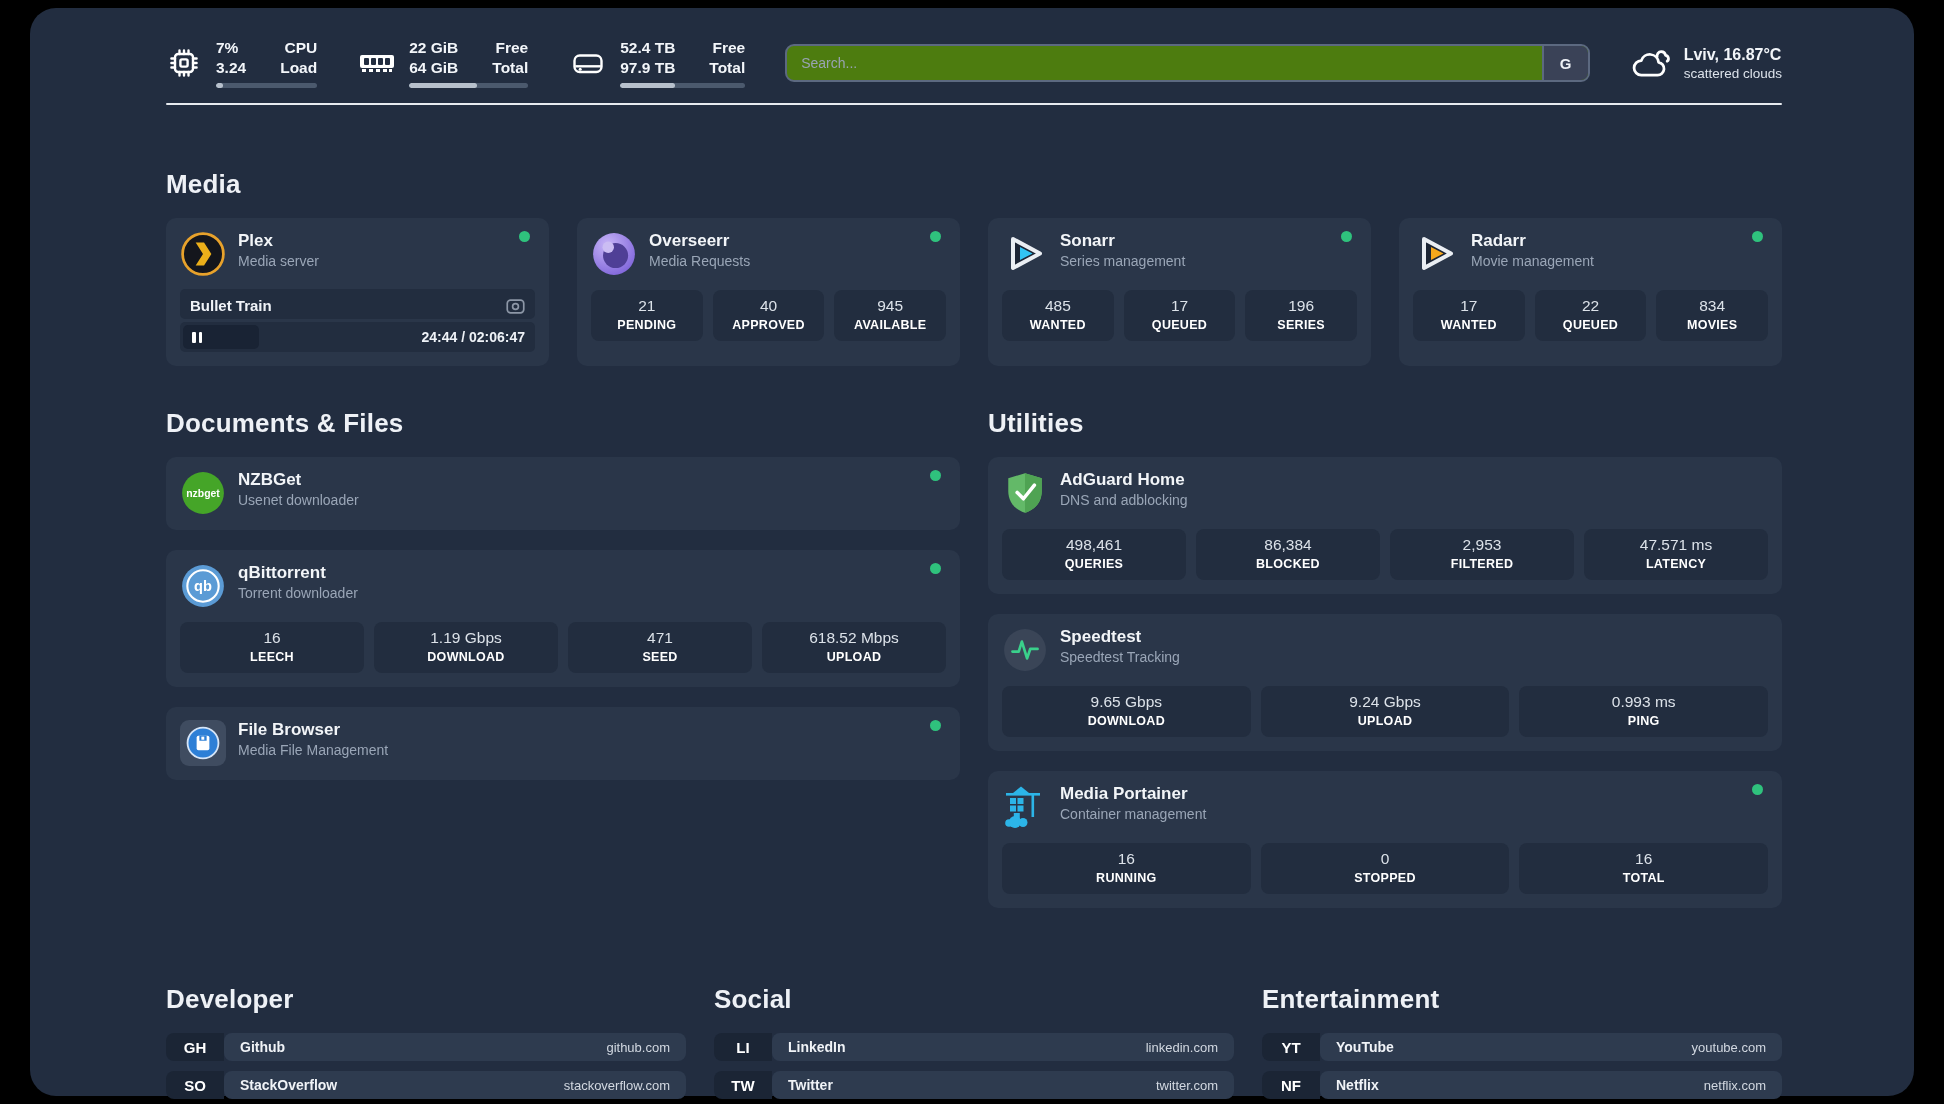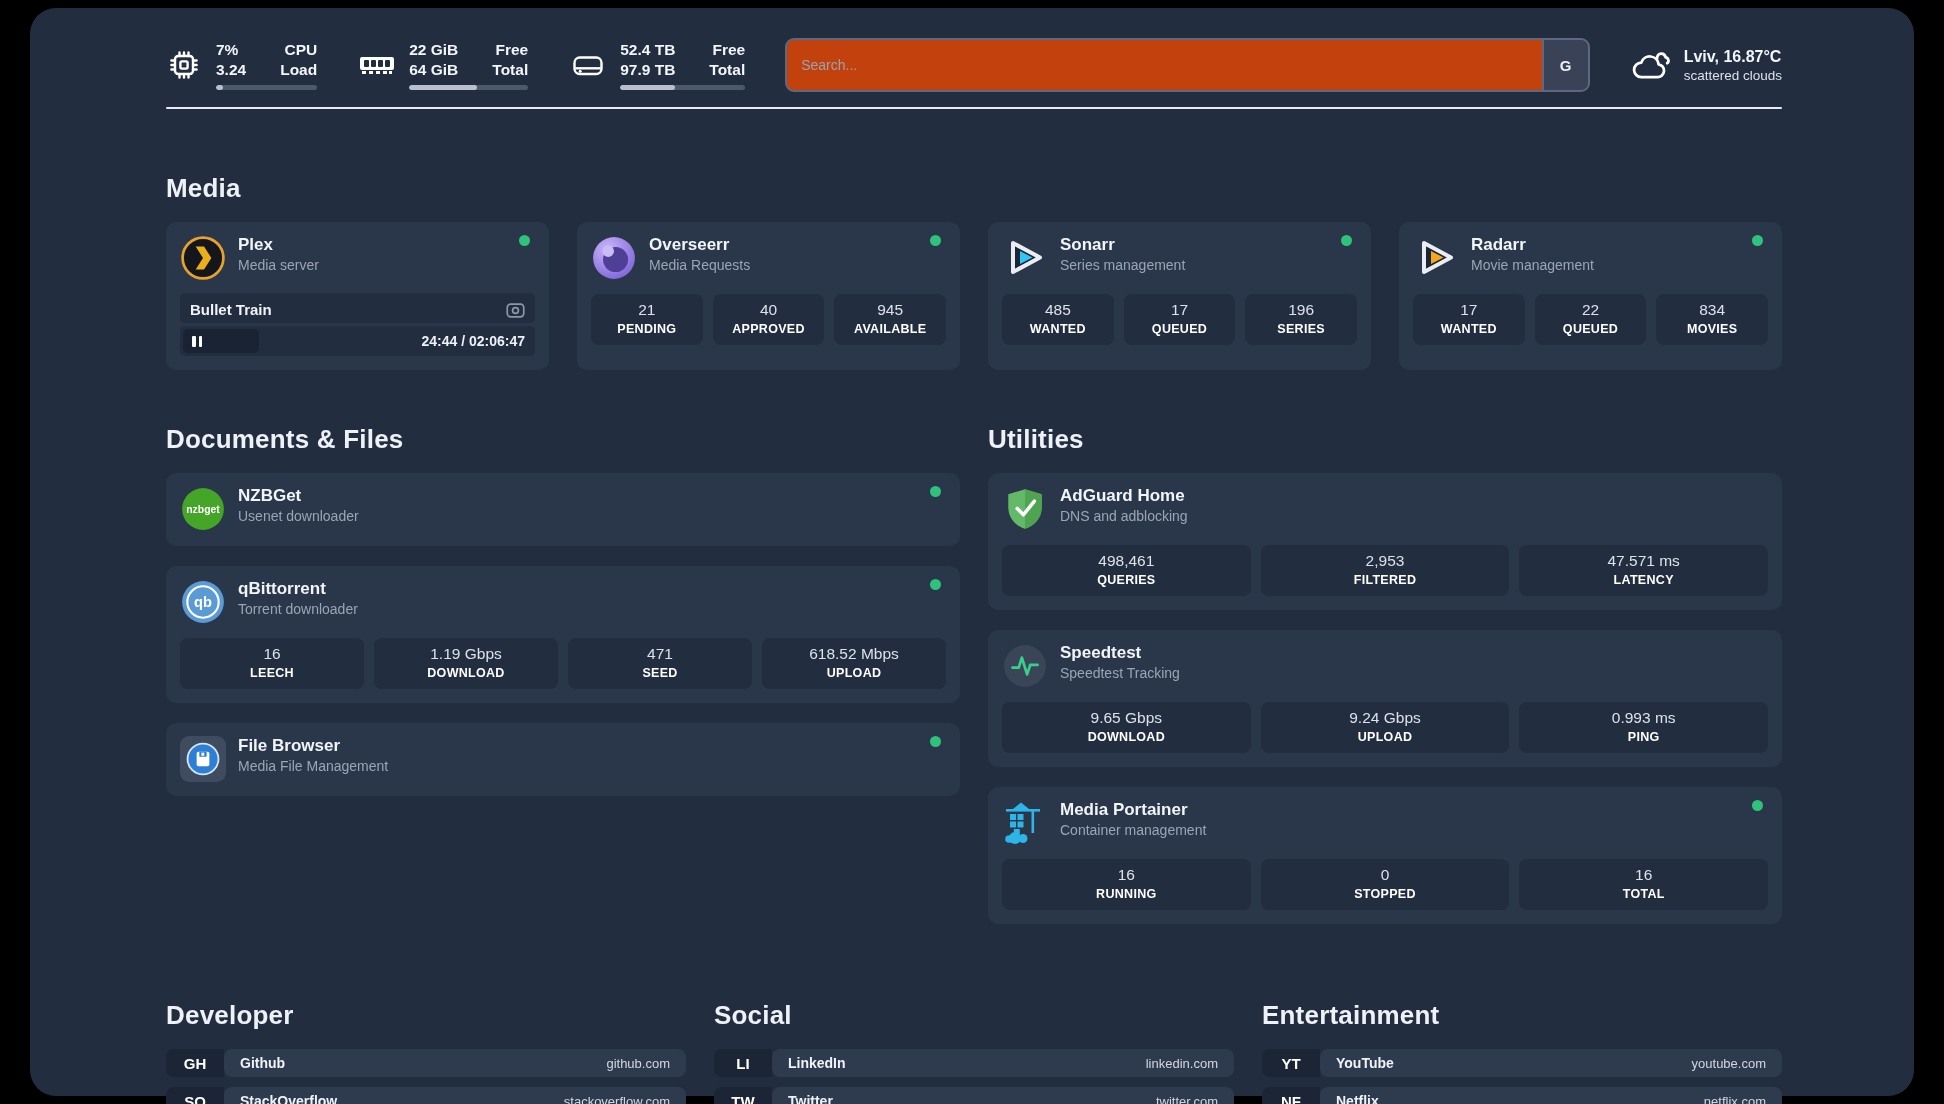--- a/index.html
+++ b/index.html
@@ -11,22 +11,22 @@
   
   .topbar { display:flex; align-items:center; gap:40px; }
   .stats-wrap { display:flex; gap:42px; }
   .stat { display:flex; align-items:center; gap:14px; }
   .stat-grid { display:grid; grid-template-columns:auto auto; column-gap:34px; align-items:center; }
   .stat-col1 div, .stat-col2 div { font-size:15.5px; font-weight:600; color:#f3f6fa; line-height:1.3; white-space:nowrap; }
   .stat-col2 { text-align:right; }
   .bar-track { grid-column:1 / span 2; margin-top:5px; height:5px; border-radius:3px; background:#4b596d; overflow:hidden; }
   .bar-fill { height:100%; border-radius:3px; background:#b7c0cc; }
 
-  .search { flex:1; height:54px; border:2px solid #5c6980; border-radius:9px;
-            background:#c2410c; display:flex; overflow:hidden; }
+  .search { flex:1; height:38px; border:2px solid #5c6980; border-radius:9px;
+            background:#4d7c0f; display:flex; overflow:hidden; }
   .search input { flex:1; background:transparent; border:none; outline:none;
                   padding:0 14px; font-size:14px; color:#cdd4de; font-family:inherit; }
   .search input::placeholder { color:#98a3b3; }
   .g-btn { width:46px; background:#3a4257; border:none; border-left:2px solid #5c6980;
            color:#eef1f6; font-size:15px; font-weight:600; cursor:pointer; font-family:inherit; }
 
   .weather { display:flex; align-items:center; gap:12px; }
   .weather-l1 { font-size:16px; font-weight:600; color:#f2f5f9; }
   .weather-l2 { font-size:13.5px; color:#dce2ea; margin-top:2px; }
 
@@ -54,21 +54,21 @@
   .media-row1 { background:#222d3f; border-radius:5px; padding:5px 10px; height:30px;
                 display:flex; align-items:flex-end; justify-content:space-between; }
   .np-title { font-size:15px; font-weight:600; color:#f0f3f8; }
   .media-row2 { margin-top:3px; background:#222d3f; border-radius:5px; height:30px;
                 padding:3px 10px 3px 3px; display:flex; align-items:center; justify-content:space-between; }
   .pause-pill { background:#192334; border-radius:5px; width:76px; height:24px;
                 display:flex; align-items:center; gap:3px; padding-left:9px; }
   .pause-pill span { width:3.5px; height:11px; background:#fff; border-radius:1px; display:block; }
   .np-time { font-size:14px; font-weight:700; color:#eef2f7; }
 
-  .two-col { display:grid; grid-template-columns:1fr 1fr; column-gap:28px; margin-top:54px; align-items:start; }
+  .two-col { display:grid; grid-template-columns:1fr 1fr; column-gap:28px; margin-top:42px; align-items:start; }
   .col .card { margin-bottom:20px; }
 
   
   .bookmarks { display:grid; grid-template-columns:1fr 1fr 1fr; column-gap:28px; margin-top:56px; align-items:start; }
   .bm-row { display:flex; height:28px; margin-bottom:10px; }
   .bm-abbr { width:58px; flex:none; background:#1b2535; border-radius:8px 0 0 8px; color:#fff;
              font-size:15px; font-weight:700; display:flex; align-items:center; justify-content:center; }
   .bm-pill { flex:1; background:#2e3b4f; border-radius:8px; display:flex; align-items:center;
              justify-content:space-between; padding:0 16px; }
   .bm-name { font-size:14px; font-weight:600; color:#f0f3f7; }
@@ -419,20 +419,24 @@
             <div class="card-title">AdGuard Home</div>
             <div class="card-sub">DNS and adblocking</div>
           </div>
         </div>
         <div class="stat-row">
           <div class="stat-box">
             <div class="stat-val">498,461</div>
             <div class="stat-label">QUERIES</div>
           </div>
           <div class="stat-box">
+            <div class="stat-val">86,384</div>
+            <div class="stat-label">BLOCKED</div>
+          </div>
+          <div class="stat-box">
             <div class="stat-val">2,953</div>
             <div class="stat-label">FILTERED</div>
           </div>
           <div class="stat-box">
             <div class="stat-val">47.571 ms</div>
             <div class="stat-label">LATENCY</div>
           </div>
         </div>
       </div>
 

